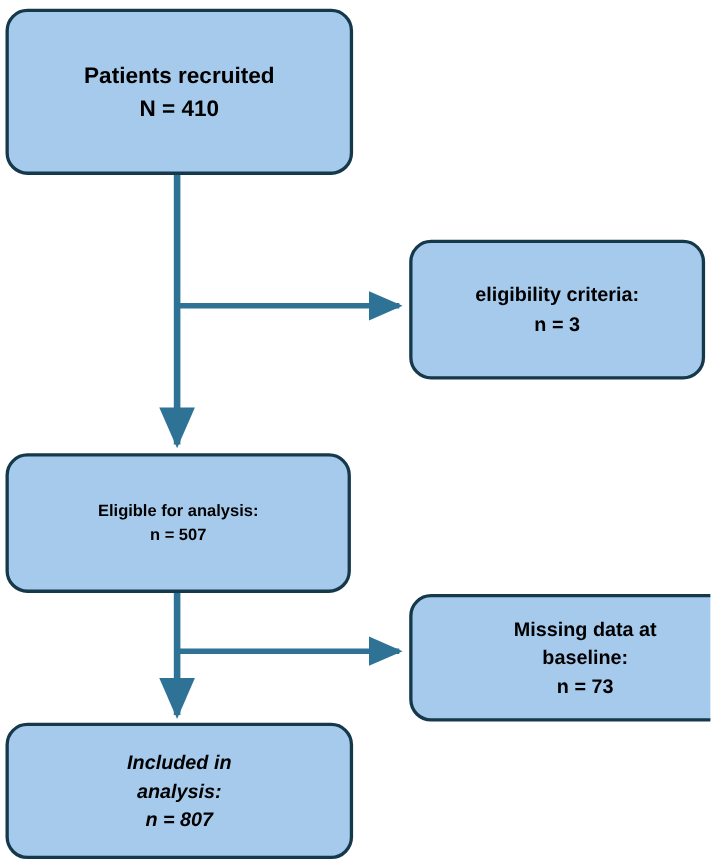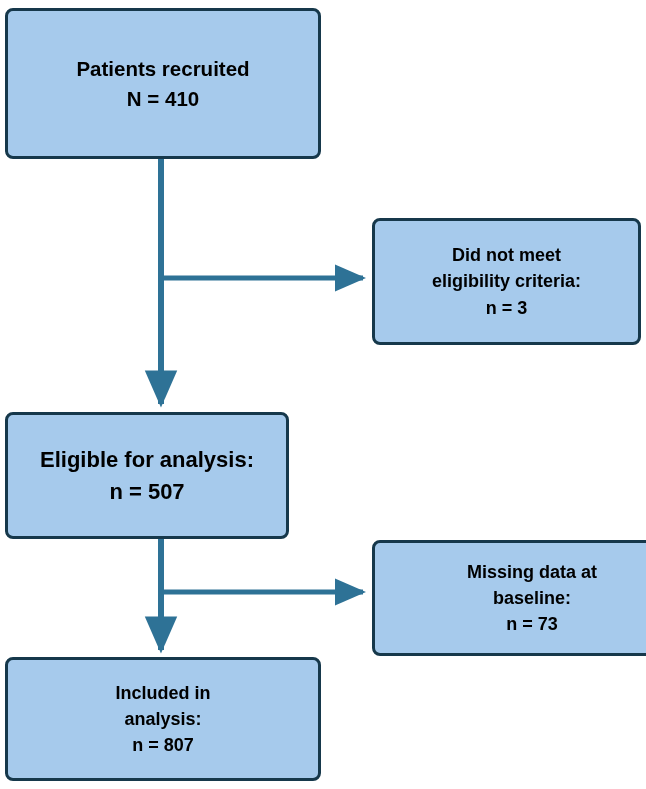--- a/index.html
+++ b/index.html
@@ -22,46 +22,47 @@
     left: 0;
     top: 0;
     width: 646px;
     height: 789px;
   }
   .node {
     position: absolute;
     box-sizing: border-box;
     background: #A6CAEC;
     border: 3px solid #16384B;
-    border-radius: 8px;
+    border-radius: 20px;
     display: flex;
     flex-direction: column;
     align-items: center;
     justify-content: center;
     color: #000000;
     font-weight: bold;
     line-height: 1.45;
     z-index: 2;
   }
   .node-line {
     display: block;
     white-space: nowrap;
   }
   
   #node-recruited {
     left: 5px;  top: 8px;   width: 316px; height: 151px;
     font-size: 20.5px;
   }
   #node-eligible {
-    left: 5px;  top: 412px; width: 284px; height: 127px;
-    font-size: 22px;
+    left: 5px;  top: 412px; width: 314px; height: 127px;
+    font-size: 15px;
   }
   #node-included {
     left: 5px;  top: 657px; width: 316px; height: 124px;
     font-size: 18px;
+    font-style: italic;
   }
   
   #node-ineligible {
     left: 372px; top: 218px; width: 269px; height: 127px;
     font-size: 18px;
   }
   #node-missing {
     left: 372px; top: 540px; width: 320px; height: 116px;
     font-size: 18px;
   }
@@ -86,21 +87,20 @@
 
     <path d="M161,592 L363,592" fill="none" stroke="#2E7296" stroke-width="5" marker-end="url(#arrowhead)"></path>
   </svg>
 
   <div class="node" id="node-recruited">
     <span class="node-line">Patients recruited</span>
     <span class="node-line">N = 410</span>
   </div>
 
   <div class="node" id="node-ineligible">
-    <span class="node-line">Did not meet</span>
     <span class="node-line">eligibility criteria:</span>
     <span class="node-line">n = 3</span>
   </div>
 
   <div class="node" id="node-eligible">
     <span class="node-line">Eligible for analysis:</span>
     <span class="node-line">n = 507</span>
   </div>
 
   <div class="node" id="node-missing">

